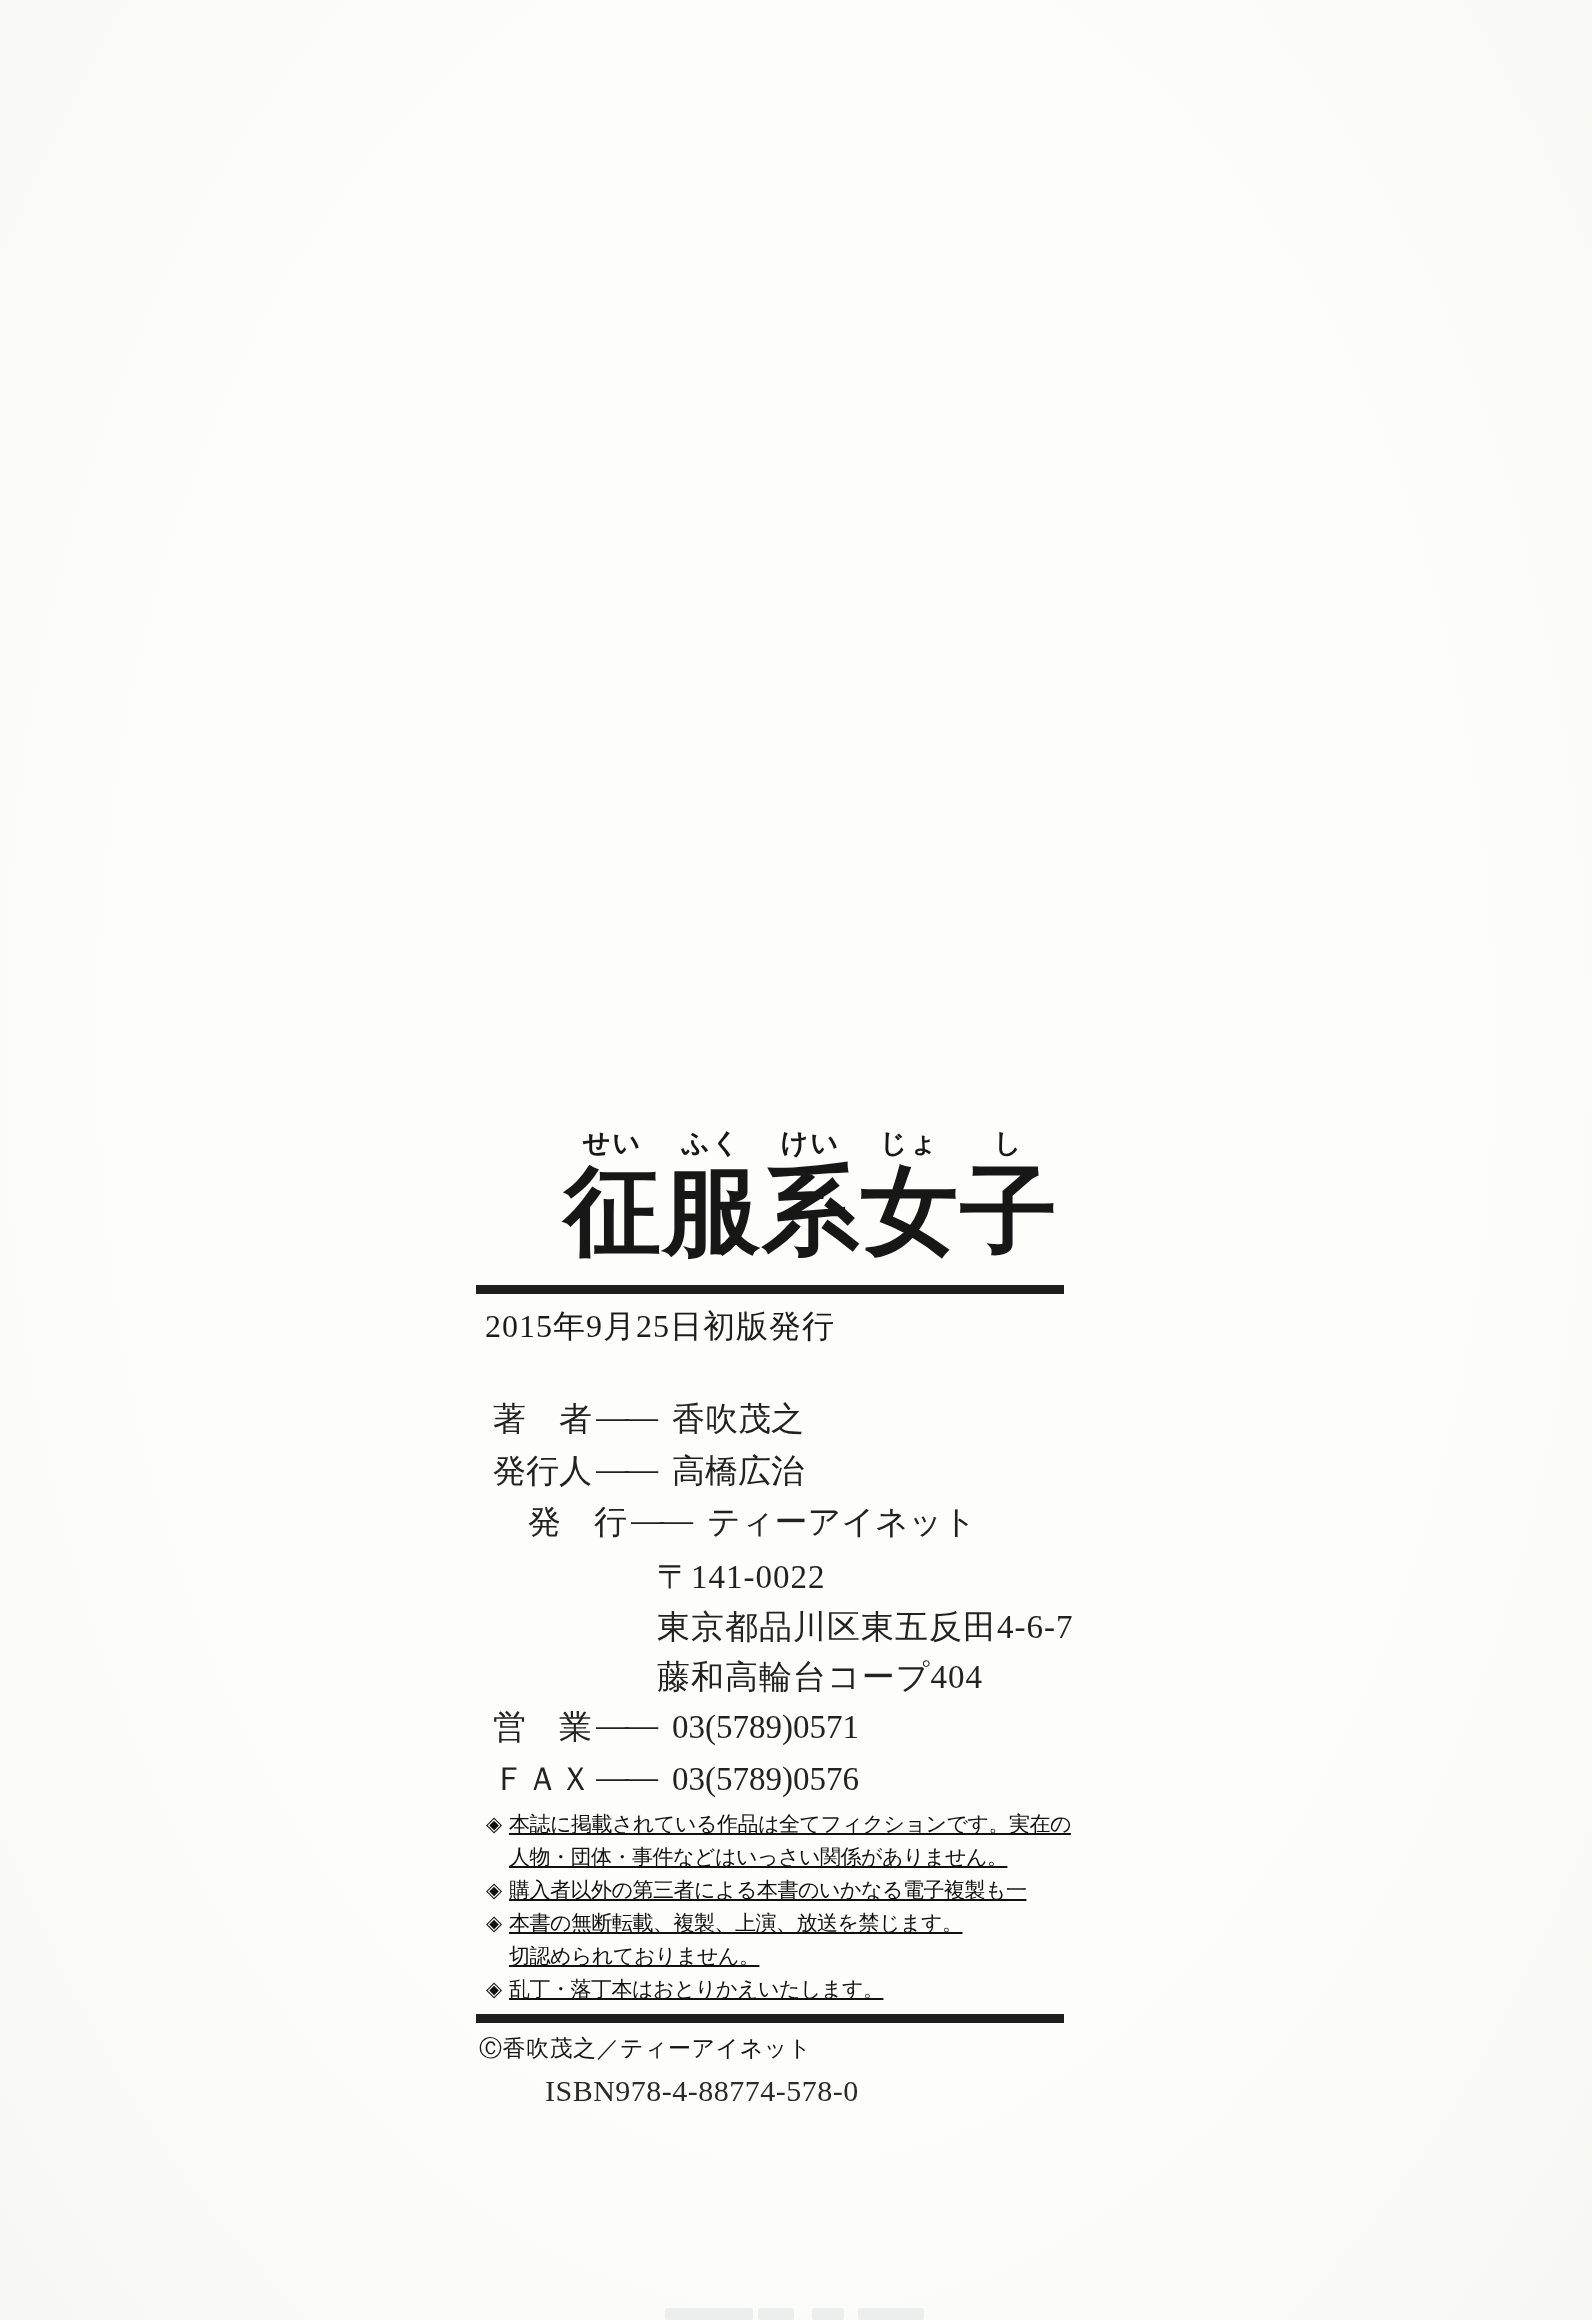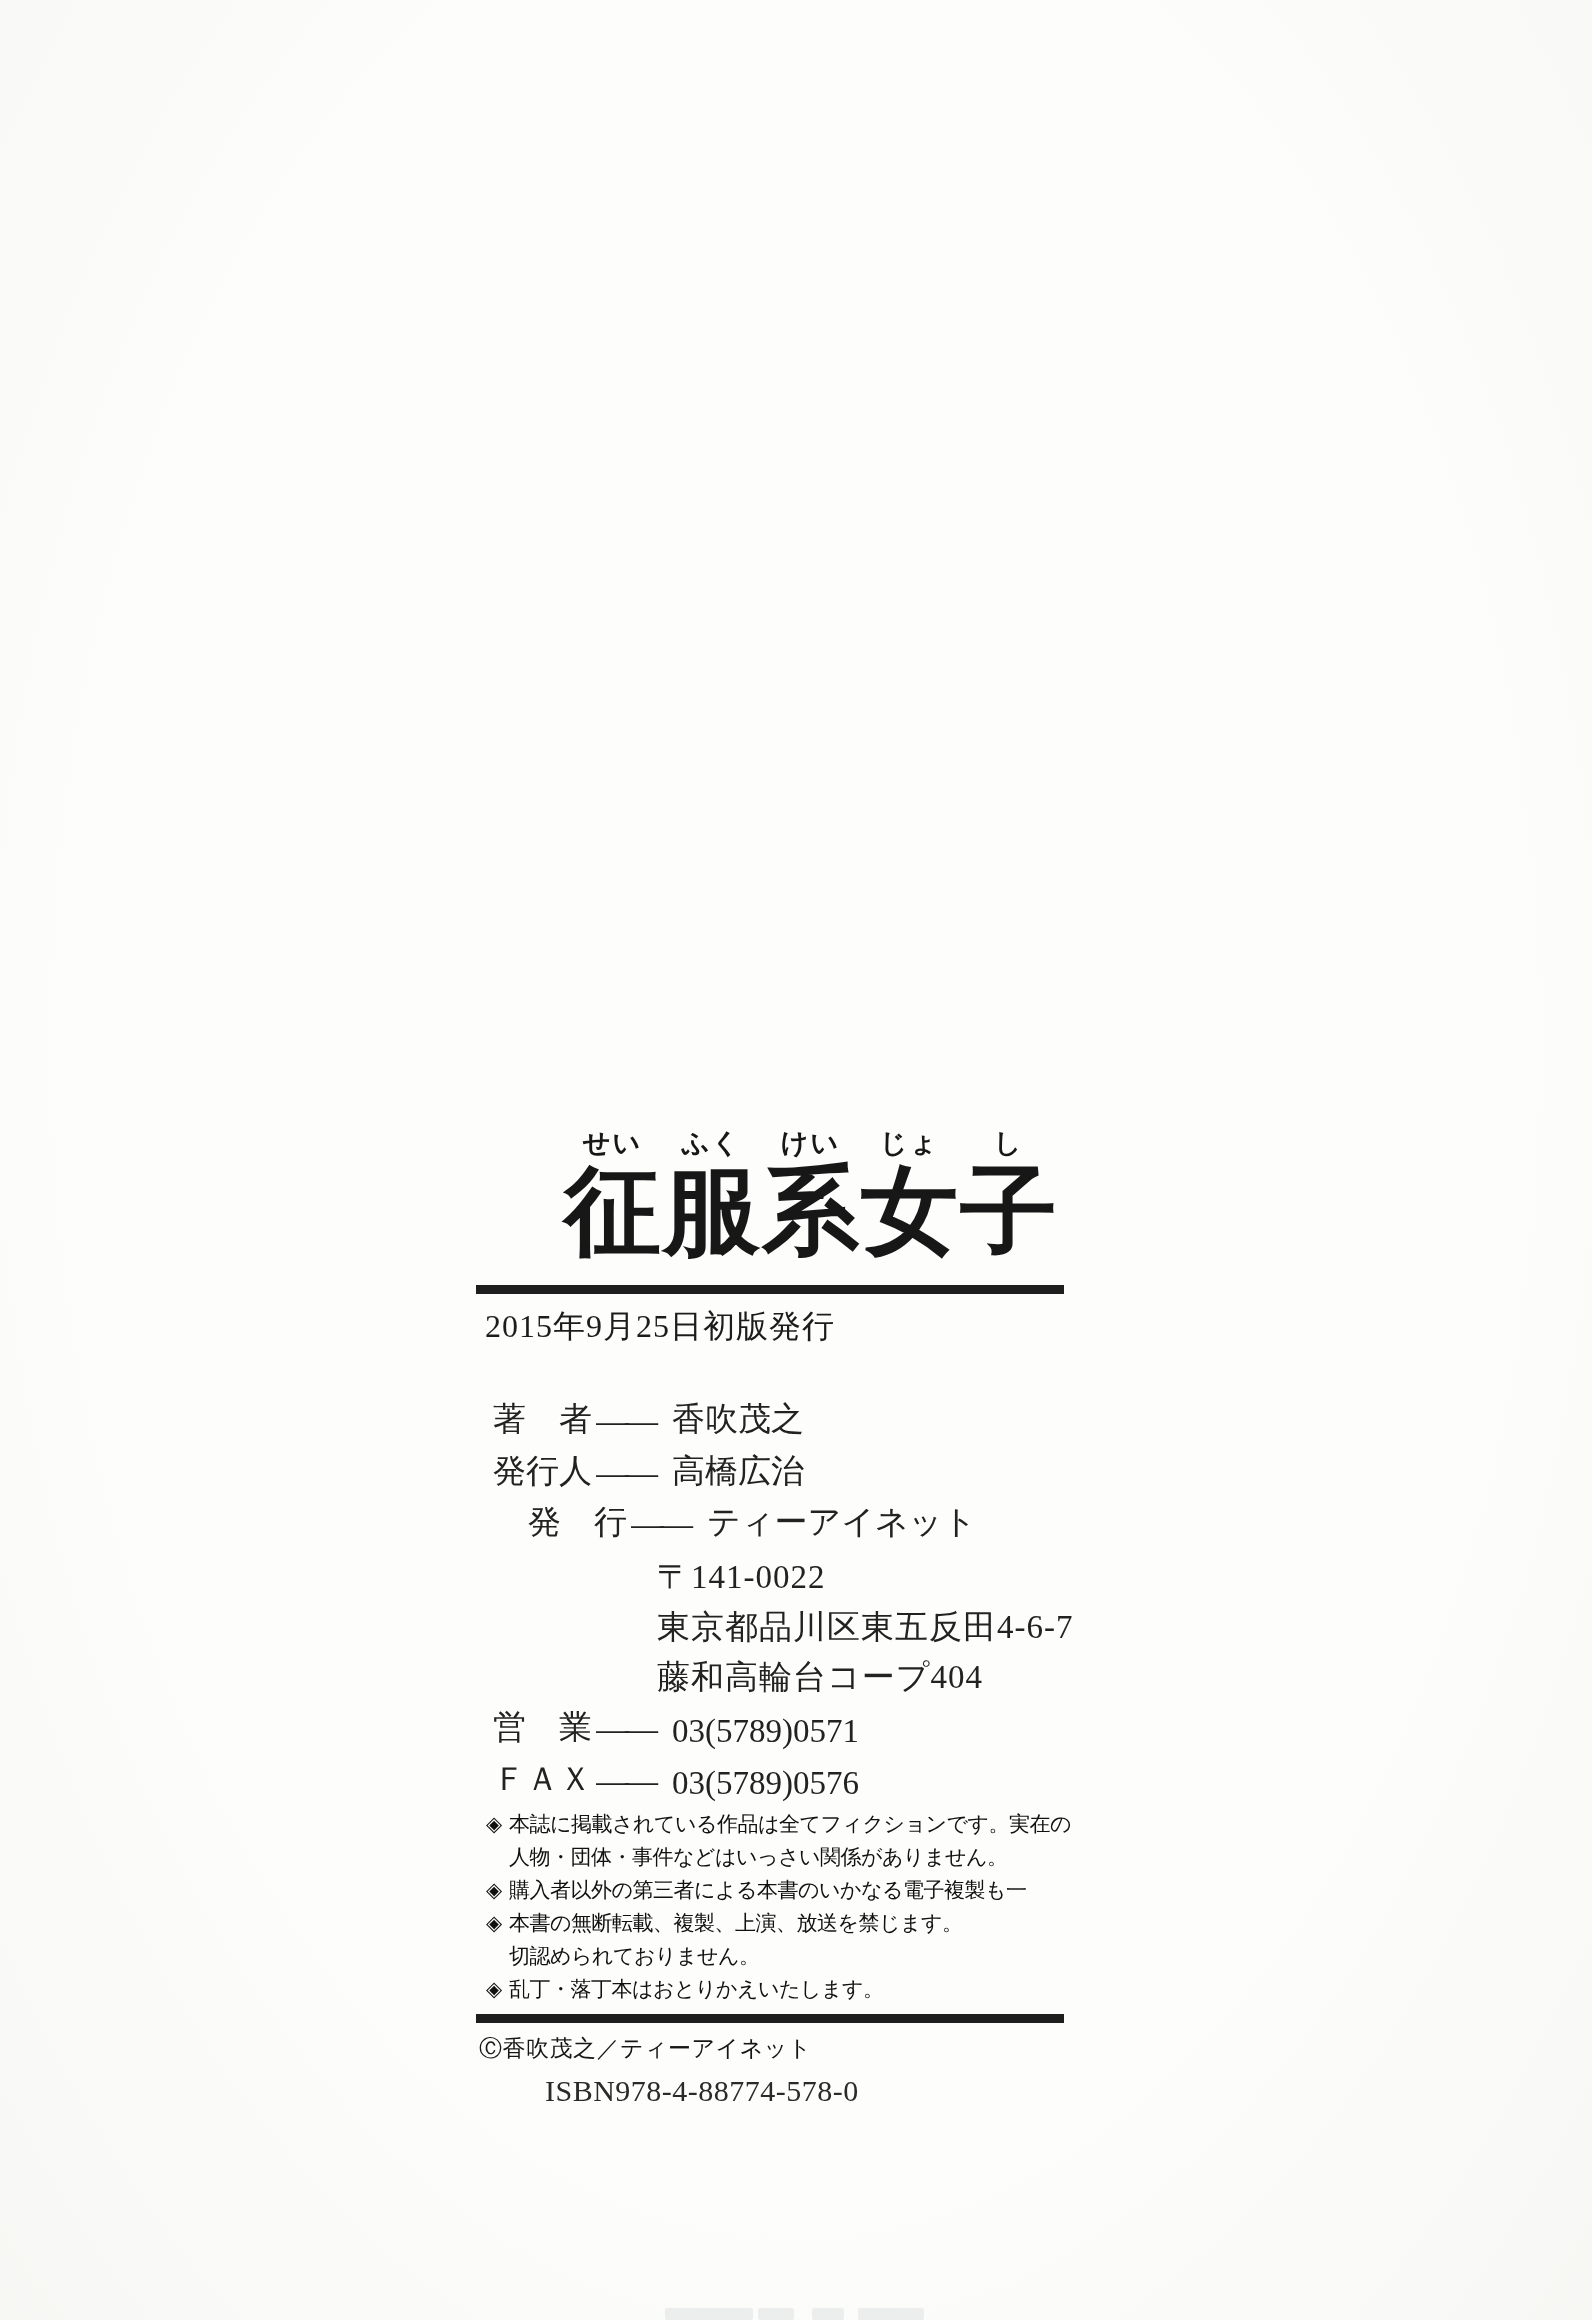--- a/index.html
+++ b/index.html
@@ -31,41 +31,41 @@
     color:#171717;
   }
 
   .rule{position:absolute;left:476px;width:588px;height:9px;background:#1e1e1e;}
   .rule-top{top:1285px;}
   .rule-bottom{top:2014px;}
 
   .edition{position:absolute;left:485px;top:1305px;font-size:32px;color:#1c1c1c;letter-spacing:1px;}
 
   
-  .info-row{position:absolute;left:493px;display:flex;align-items:flex-end;font-size:33px;color:#222;}
+  .info-row{position:absolute;left:493px;display:flex;align-items:center;font-size:33px;color:#222;}
   .info-row .lbl{display:inline-block;width:101px;letter-spacing:0;}
   .info-row .dash{
     display:inline-block;width:72px;margin:0 4px 0 2px;
     font-size:33px;letter-spacing:-4px;white-space:nowrap;overflow:hidden;color:#222;
     transform:translateY(-2px);
   }
   .row-author{top:1397px;}
   .row-publisher{top:1449px;}
   .row-imprint{top:1500px;margin-left:35px;}
   .row-sales{top:1705px;}
   .row-fax{top:1757px;}
 
   .address{position:absolute;left:657px;top:1552px;font-size:33px;line-height:50px;color:#222;letter-spacing:1px;}
   .address div{white-space:nowrap;}
 
   
   .notices{
     position:absolute;left:486px;top:1807px;width:597px;
     font-family:"Liberation Sans","DejaVu Sans",sans-serif;
-    font-size:21px;line-height:33px;color:#111;
+    font-size:21px;line-height:33px;color:#111;text-decoration:underline;
   }
   .note-line{white-space:nowrap;letter-spacing:-0.5px;}
   .note-line .marker{display:inline-block;width:23px;}
   .note-line.cont{padding-left:23px;}
 
   .copyright{
     position:absolute;left:479px;top:2033px;
     font-family:"Liberation Sans","DejaVu Sans",sans-serif;
     font-size:23px;color:#161616;letter-spacing:0.5px;
   }

